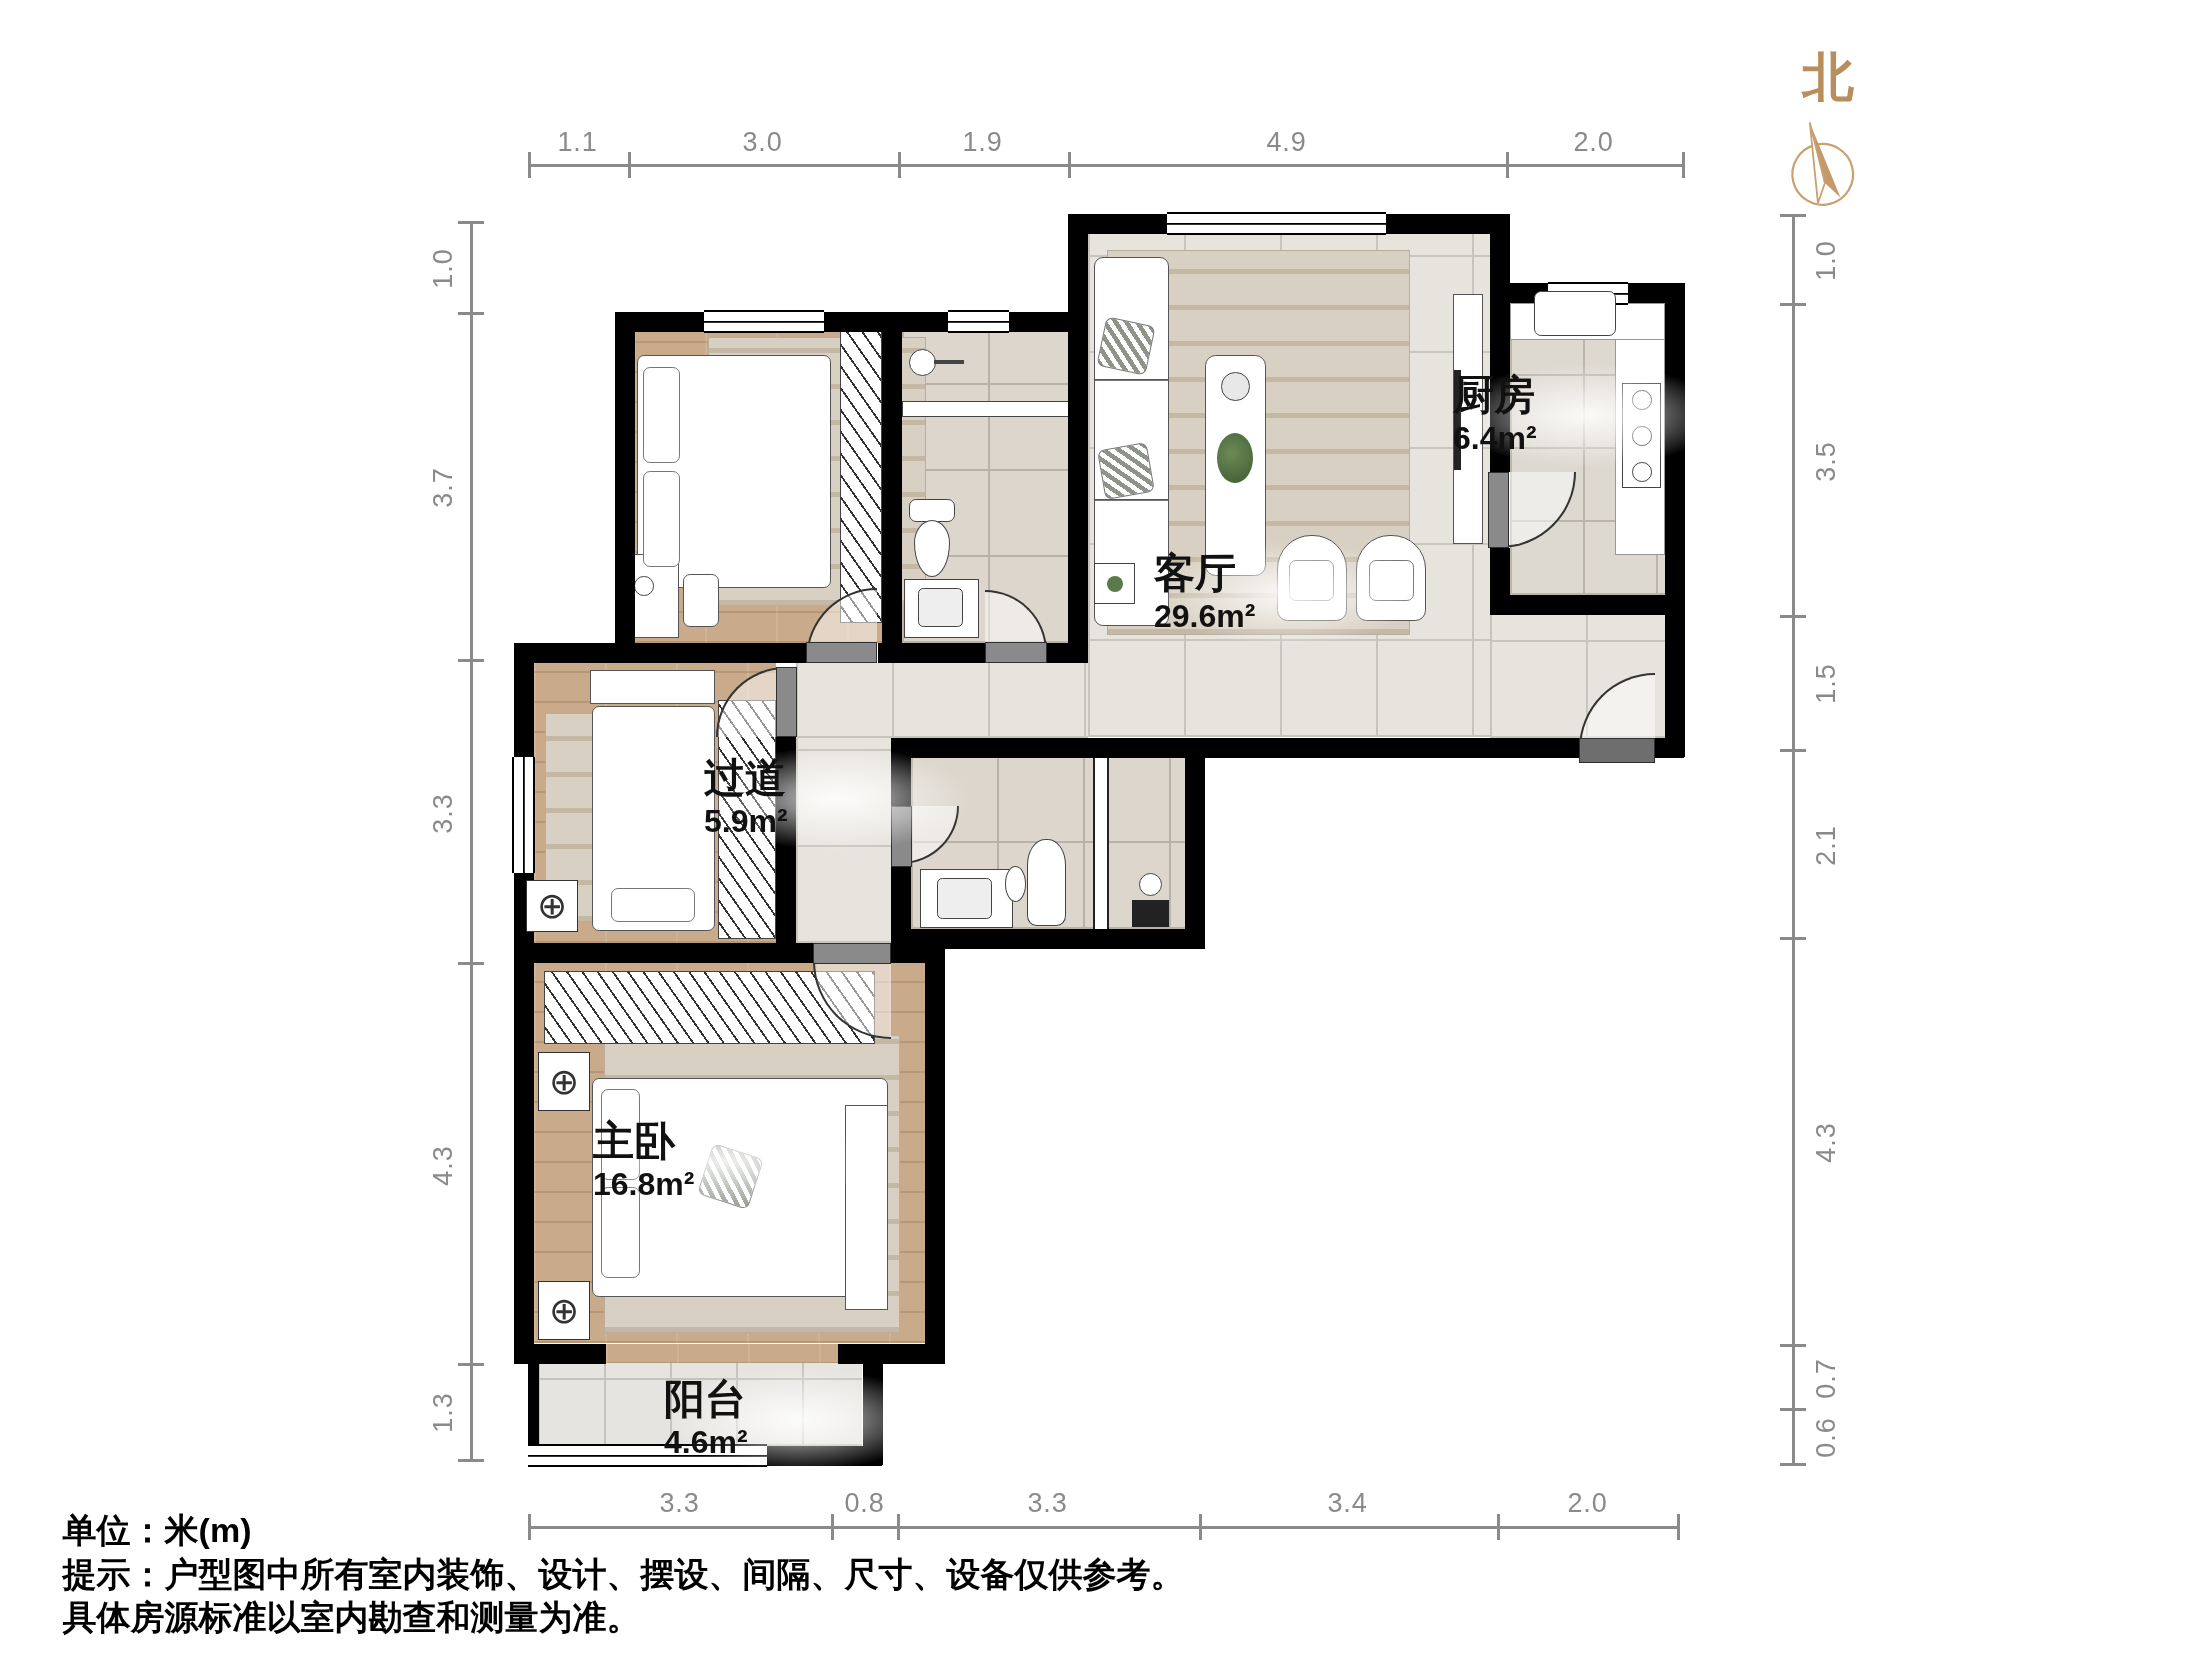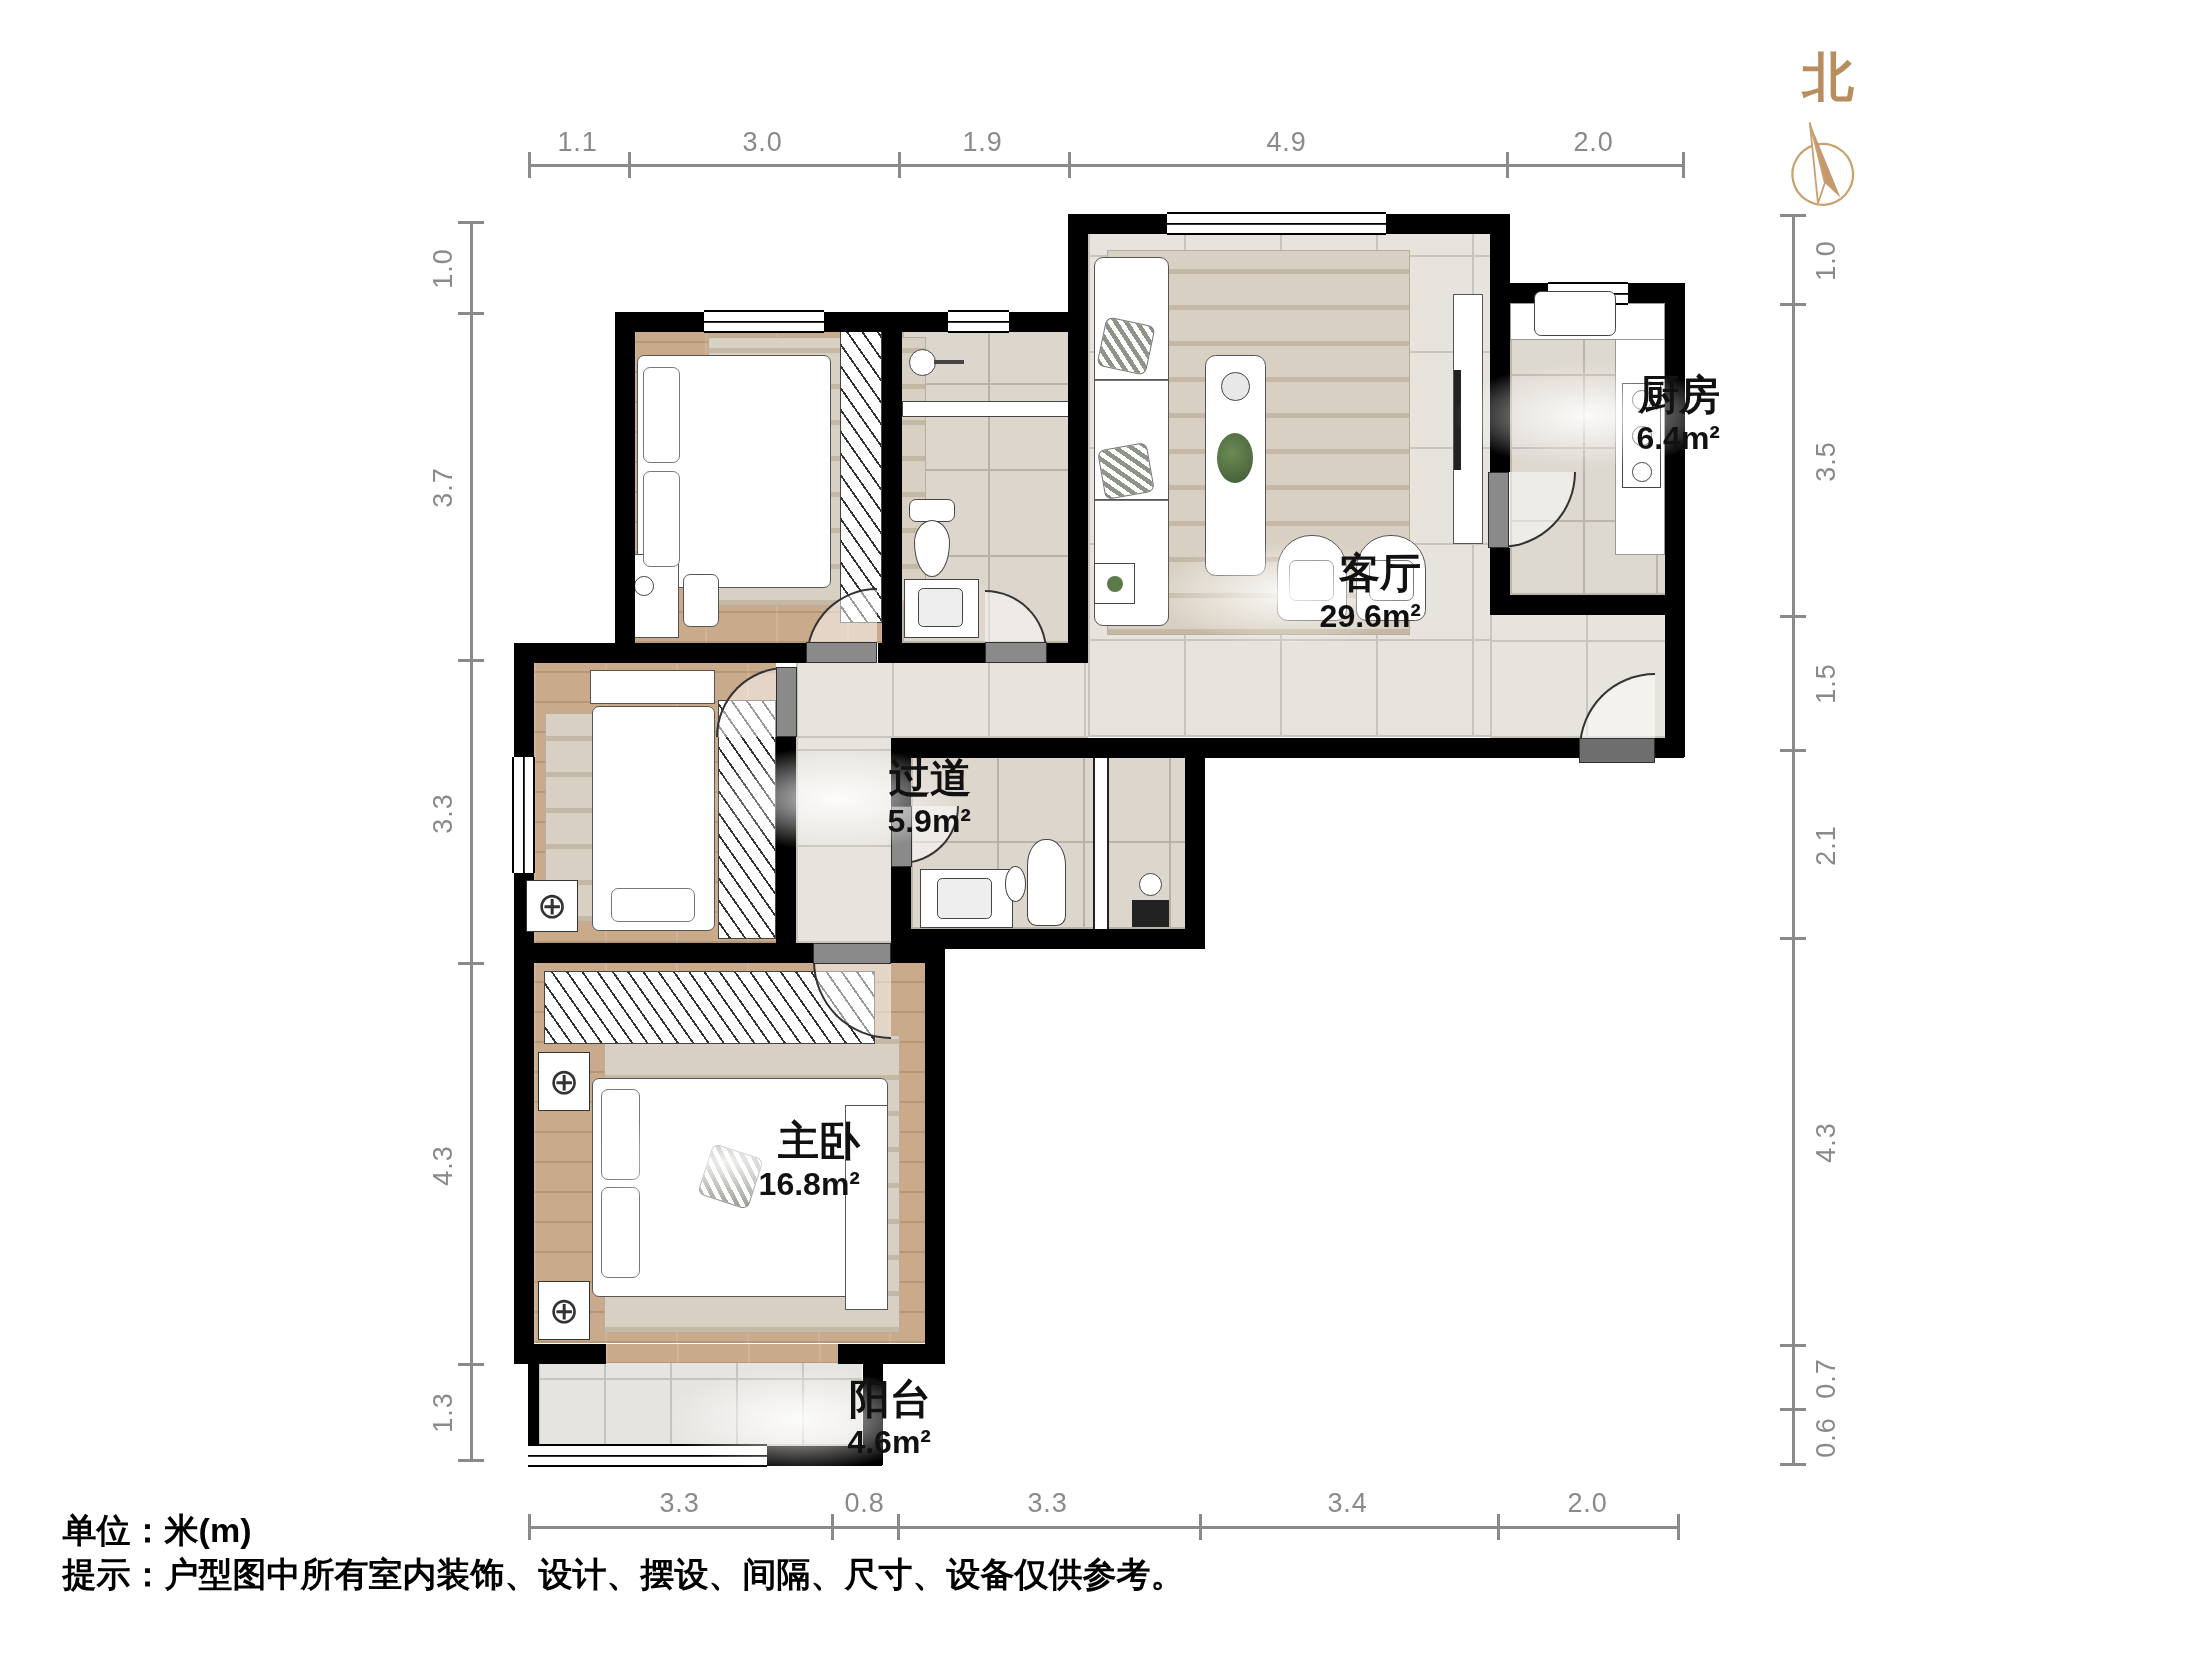--- a/index.html
+++ b/index.html
@@ -50,21 +50,21 @@
   .arc-tr{border-top:2.7px solid #333;border-right:2.7px solid #333;border-top-right-radius:100%;}
   .arc-bl{border-bottom:2.7px solid #333;border-left:2.7px solid #333;border-bottom-left-radius:100%;}
   .arc-br{border-bottom:2.7px solid #333;border-right:2.7px solid #333;border-bottom-right-radius:100%;}
   
   .dimline{position:absolute;background:#8a8a8a;z-index:5;}
   .tick{position:absolute;background:#8a8a8a;z-index:5;}
   .dimlabel{position:absolute;color:#8a8a8a;font-size:27px;letter-spacing:0.9px;z-index:5;
             width:107px;text-align:center;}
   .dimlabel.v{transform:rotate(-90deg);transform-origin:center;}
   
-  .roomlabel{position:absolute;z-index:60;width:267px;text-align:right;
+  .roomlabel{position:absolute;z-index:60;width:267px;text-align:left;
              background:radial-gradient(closest-side,rgba(255,255,255,.88),rgba(255,255,255,0));
              padding:9px 0;}
   .roomlabel .nm{font-size:41px;font-weight:700;color:#111;line-height:46px;}
   .roomlabel .ar{font-size:32px;font-weight:600;color:#111;line-height:41px;}
   
   .note{position:absolute;color:#000;font-weight:700;z-index:70;white-space:nowrap;margin-left:43px;}
   
   .fx{position:absolute;z-index:14;background:#fff;border:1.8px solid #444;box-sizing:border-box;}
   .circ{border-radius:50%;}
   .glass{position:absolute;z-index:14;background:#fff;border-left:2.7px solid #222;border-right:2.7px solid #222;box-sizing:border-box;}
@@ -301,15 +301,16 @@
   <div class="dimlabel v" style="left:1773px;top:245px;">1.0</div>
   <div class="dimlabel v" style="left:1773px;top:446px;">3.5</div>
   <div class="dimlabel v" style="left:1773px;top:668px;">1.5</div>
   <div class="dimlabel v" style="left:1773px;top:830px;">2.1</div>
   <div class="dimlabel v" style="left:1773px;top:1127px;">4.3</div>
   <div class="dimlabel v" style="left:1773px;top:1363px;">0.7</div>
   <div class="dimlabel v" style="left:1773px;top:1422px;">0.6</div>
 
   <div class="note" style="left:19.6px;top:1508px;font-size:34px;">单位：米(m)</div>
   <div class="note" style="left:19.6px;top:1552px;font-size:34px;">提示：户型图中所有室内装饰、设计、摆设、间隔、尺寸、设备仅供参考。</div>
+  <div class="note" style="left:19.6px;top:1595px;font-size:34px;">具体房源标准以室内勘查和测量为准。</div>
 
 </div>
 
 
 </body></html>

